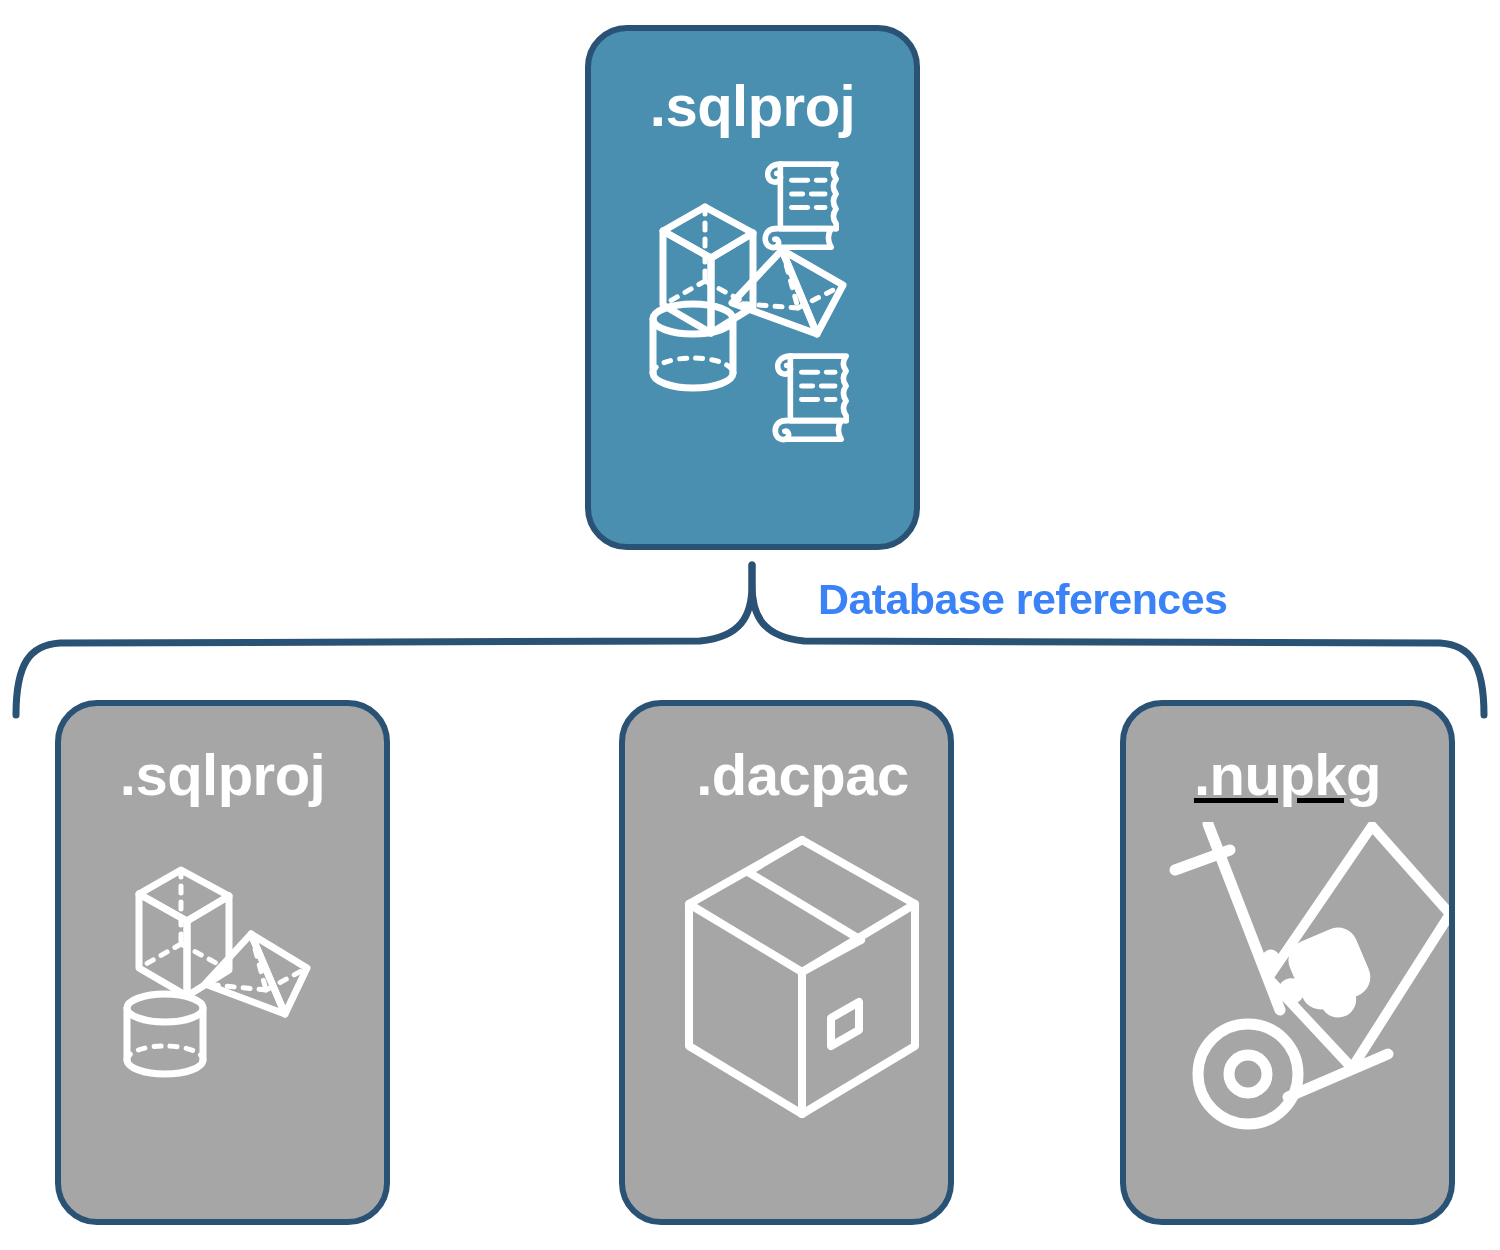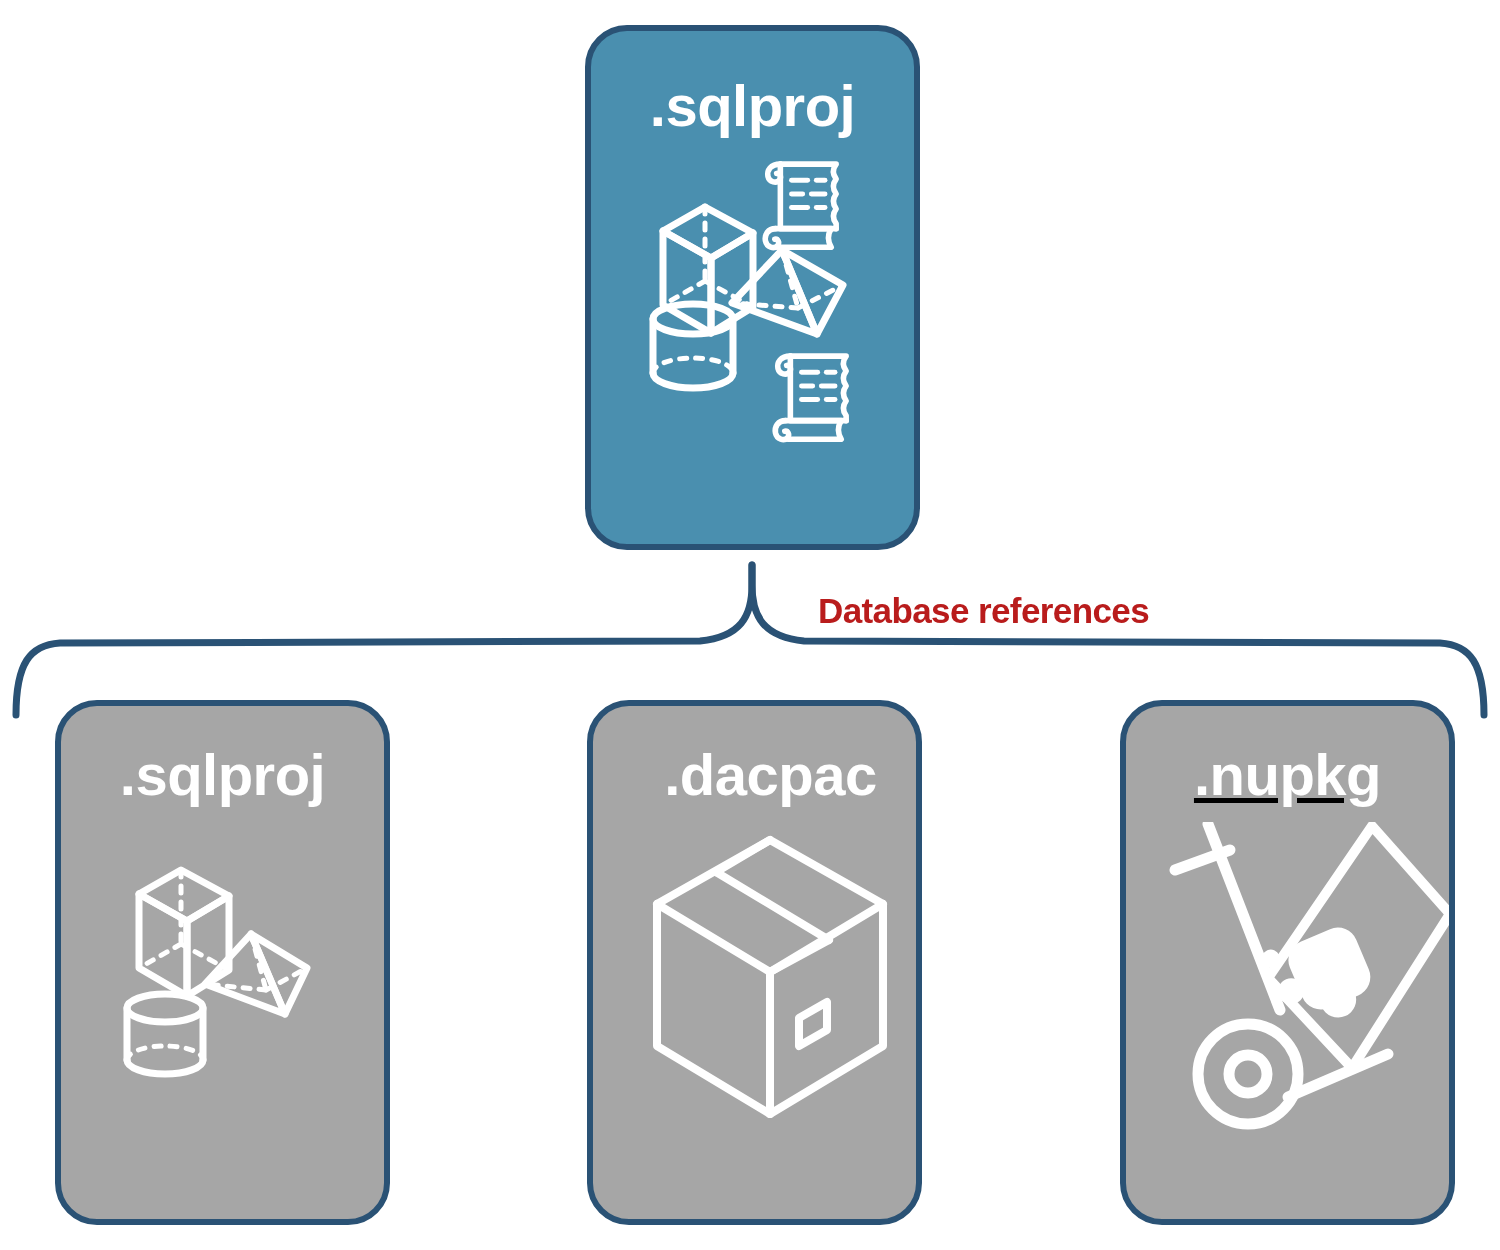--- a/index.html
+++ b/index.html
@@ -55,21 +55,21 @@
     height: 300px;
     margin-top: 10px;
   }
   .card-bottom {
     top: 700px;
     width: 335px;
     height: 525px;
     background: #a6a6a6;
   }
   #card-sqlproj { left: 55px; }
-  #card-dacpac  { left: 587px; padding-left: 32px; }
+  #card-dacpac  { left: 619px; padding-left: 32px; }
   #card-nupkg   { left: 1120px; text-decoration: underline; }
   .card-bottom .card-title {
     font-size: 58px;
     margin-top: 40px;
   }
   .card-bottom .icon-area {
     position: relative;
     width: 335px;
     height: 330px;
     margin-top: 18px;
@@ -81,27 +81,26 @@
     left: 0;
     top: 545px;
     width: 1500px;
     height: 180px;
     pointer-events: none;
   }
   #ref-label {
     position: absolute;
     left: 818px;
     top: 575px;
-    font-size: 35px;
+    font-size: 43px;
     font-weight: bold;
-    color: #b91c1c;
+    color: #3b82f6;
     letter-spacing: -0.6px;
     white-space: nowrap;
     user-select: none;
-    margin-top: 16px;
   }
 </style>
 </head>
 <body>
 
 <div id="stage">
 
   <div class="card" id="card-root">
     <div class="card-title">.sqlproj</div>
     <div class="icon-area">

